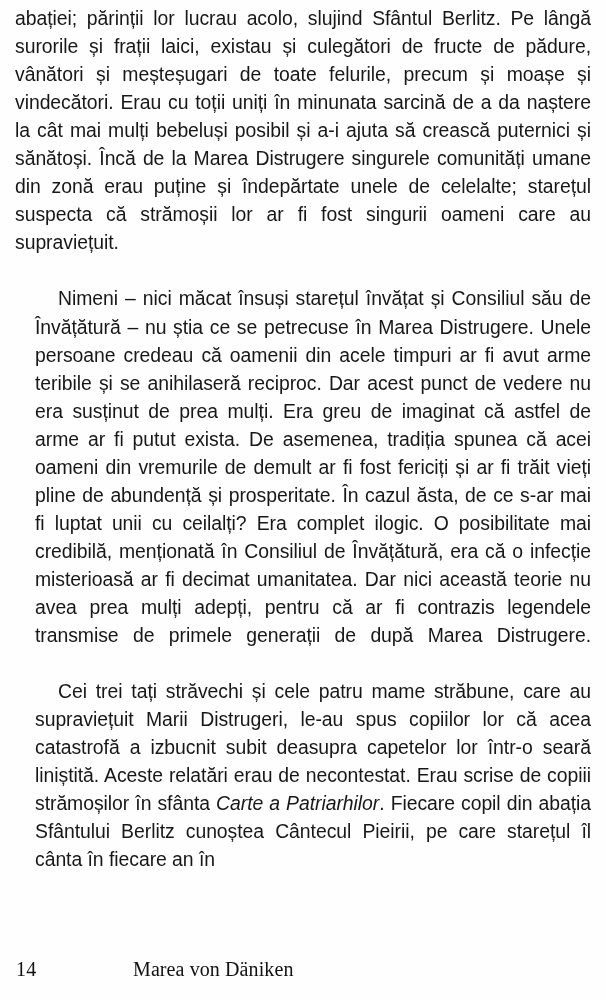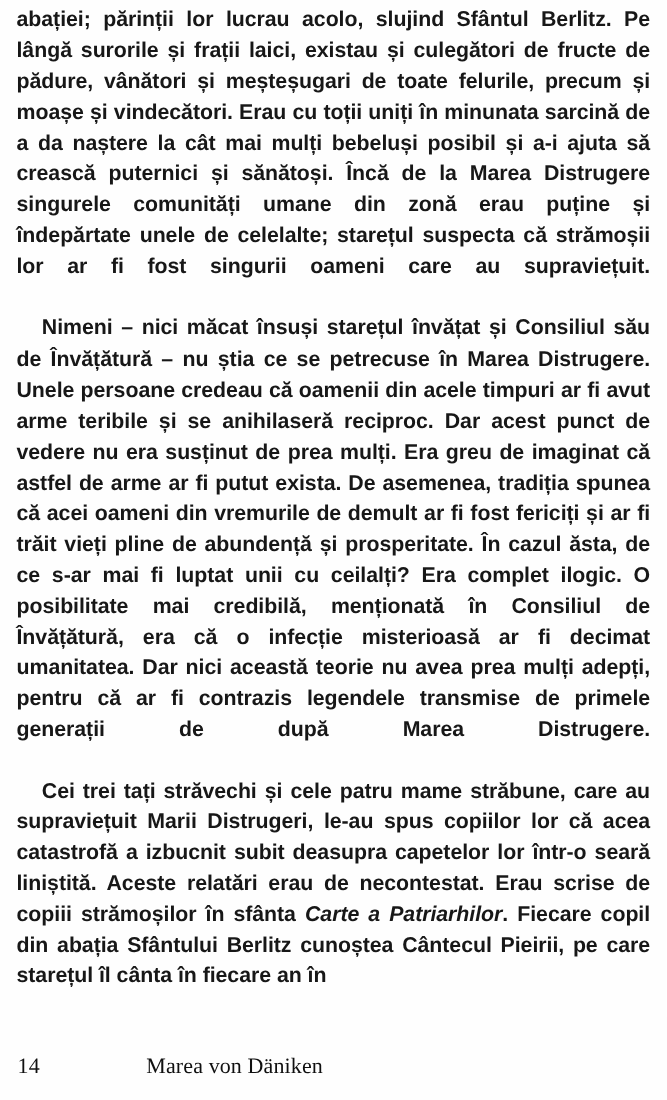--- a/index.html
+++ b/index.html
@@ -30,24 +30,24 @@
     text-align: justify;
     text-justify: inter-word;
     letter-spacing: -0.05px;
     word-spacing: 0px;
     color: #171717;
   }
   .textblock p {
     margin: 0;
     padding: 0;
     text-align: justify;
-    font-weight: bold;
   }
   .textblock p.indent {
     text-indent: 23px;
+    margin-left: 20px;
   }
   
   .textblock p:after {
     content: "";
     display: inline-block;
     width: 100%;
   }
   .textblock p.nostretch:after { display: none; }
 
   em.title-italic {

